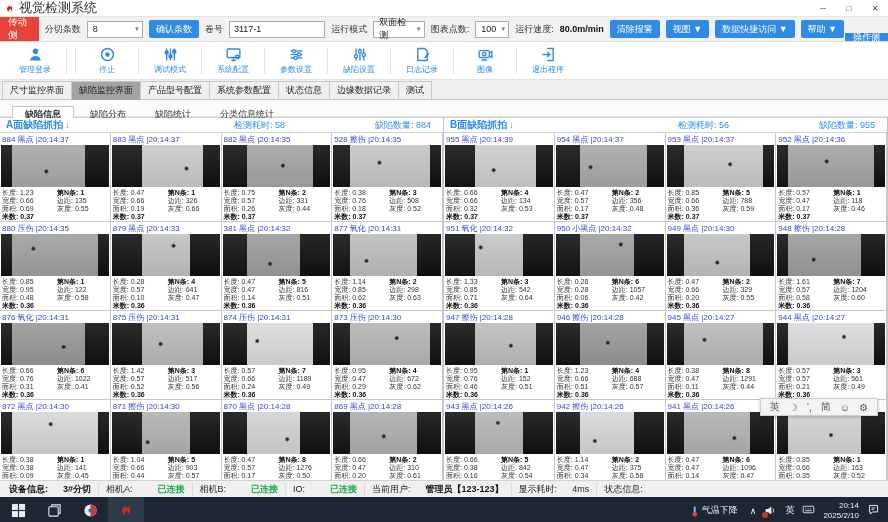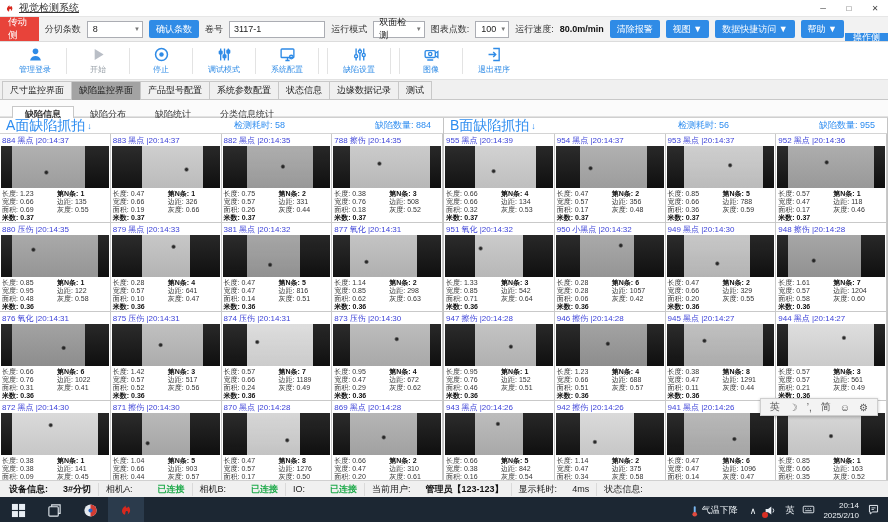--- a/index.html
+++ b/index.html
@@ -2,21 +2,21 @@
 <html><head>
 <meta charset="utf-8">
 <style>
   * { box-sizing: border-box; margin: 0; padding: 0; }
   html,body { width:888px; height:522px; overflow:hidden; }
   body { font-family:"Liberation Sans",sans-serif; font-size:9px; color:#222; background:#fff; position:relative; }
 
   
   .titlebar { height:16px; background:#fff; display:flex; align-items:center; padding:0 0 0 5px; }
   .app-logo { width:10px; height:10px; margin-right:4px; display:inline-flex; }
-  .app-title { font-size:10px; color:#333;text-decoration:underline; }
+  .app-title { font-size:13px; color:#333; }
   .win-controls { margin-left:auto; display:flex; }
   .win-btn { width:26px; height:15px; display:flex; align-items:center; justify-content:center; font-size:8px; color:#444; }
 
   
   .toolbar1 { height:26px; background:#f2f2f2; border-top:1px solid #e6e6e6; border-bottom:1px solid #dcdcdc; display:flex; align-items:center; gap:6px; position:relative; padding-right:44px; }
   .side-badge { background:#e8433a; color:#fff; height:100%; display:flex; align-items:center; padding:0 8px; font-size:9.5px; }
   .tb-label { color:#333; white-space:nowrap; }
   .combo { background:#fff; border:1px solid #abadb3; height:17px; display:flex; align-items:center; padding:0 2px 0 5px; }
   .combo .arrow { margin-left:auto; color:#777; font-size:6px; padding-left:4px; }
   .combo.w68{width:68px} .combo.w62{width:62px} .combo.w36{width:36px}
@@ -40,21 +40,21 @@
   .tab { border:1px solid #c8c8c8; border-bottom:none; background:#f0f0f0; padding:2px 7px; white-space:nowrap; margin-right:-1px; color:#222; }
   .tab.active { background:#a3a3a3; margin-bottom:-1px; padding-bottom:3px; }
   .subtabs { height:17px; display:flex; align-items:center; padding-left:12px; background:#fbfbfb; border-bottom:1px solid #e2e2e2; gap:3px; }
   .subtab { padding:1px 12px; color:#333; border:1px solid transparent;margin-top:13px; }
   .subtab.active { background:#fff; border:1px solid #c8c8c8; font-weight:bold; }
 
   
   .panels { display:flex; height:363px; border-top:1px solid #cfcfcf; }
   .panel { width:444px; display:flex; flex-direction:column; border-right:1px solid #c4c4c4; overflow:hidden; }
   .panel-header { height:16px; display:flex; align-items:center; padding:0 12px 0 6px; border-bottom:1px solid #d4d4d4; background:#fff; }
-  .panel-title { color:#2d8cf0; font-weight:normal; font-size:14px; }
+  .panel-title { color:#2d8cf0; font-weight:bold; font-size:10px; }
   .sort-glyph { color:#2d8cf0; font-size:9px; margin-left:2px; }
   .ph-time { color:#2d8cf0; margin-left:auto; }
   .ph-count { color:#2d8cf0; margin-left:90px; }
   .grid { flex:1; display:grid; grid-template-columns:repeat(4,1fr); grid-template-rows:repeat(4,1fr); }
   .cell { border-right:1px solid #c9c9c9; border-bottom:1px solid #c9c9c9; background:#fff; display:flex; flex-direction:column; overflow:hidden; }
   .cell-header { font-size:8px; color:#3d43d8; padding:1px 2px 0; white-space:nowrap; height:11px; overflow:hidden; }
   .cell-img { height:42px; margin:1px 1px 0; }
   .cell-info { flex:1; display:flex; font-size:7px; line-height:8px; padding:2px 2px 0; color:#333; }
   .info-col { width:52%; }
   .info-col.r { width:48%; }
@@ -137,28 +137,20 @@
     <div class="ribbon-btn">
       <span class="ribbon-icon">
         <svg viewBox="0 0 20 20">
           <circle cx="10" cy="6.3" r="3.3" fill="#2f8be6"></circle>
           <path d="M3.6 17c.8-3.6 3.4-5.3 6.4-5.3s5.6 1.7 6.4 5.3z" fill="#2f8be6"></path>
         </svg>
       </span>
       <span class="ribbon-label">管理登录</span>
     </div>
     <div class="ribbon-sep"></div>
-    <div class="ribbon-btn disabled">
-      <span class="ribbon-icon">
-        <svg viewBox="0 0 20 20">
-          <path d="M5.5 3.5v13l10.5-6.5z" fill="#b9bec6"></path>
-        </svg>
-      </span>
-      <span class="ribbon-label">开始</span>
-    </div>
     <div class="ribbon-sep"></div>
     <div class="ribbon-btn">
       <span class="ribbon-icon">
         <svg viewBox="0 0 20 20">
           <circle cx="10" cy="10" r="7" fill="none" stroke="#2f8be6" stroke-width="1.8"></circle>
           <circle cx="10" cy="10" r="2.6" fill="#2f8be6"></circle>
         </svg>
       </span>
       <span class="ribbon-label">停止</span>
     </div>
@@ -181,35 +173,57 @@
       <span class="ribbon-icon">
         <svg viewBox="0 0 20 20" fill="none" stroke="#2f8be6" stroke-width="1.6">
           <rect x="2.5" y="3.5" width="15" height="10" rx="1"></rect>
           <circle cx="14.5" cy="13" r="2.1"></circle>
           <path d="M7.5 17h5M10 13.5V17"></path>
         </svg>
       </span>
       <span class="ribbon-label">系统配置</span>
     </div>
     <div class="ribbon-sep"></div>
+    <div class="ribbon-btn">
+      <span class="ribbon-icon">
+        <svg viewBox="0 0 20 20" stroke="#2f8be6" stroke-width="1.6" fill="#fff">
+          <line x1="3" y1="6" x2="17" y2="6"></line>
+          <line x1="3" y1="10" x2="17" y2="10"></line>
+          <line x1="3" y1="14" x2="17" y2="14"></line>
+          <circle cx="7" cy="6" r="1.8"></circle>
+          <circle cx="13" cy="10" r="1.8"></circle>
+          <circle cx="9" cy="14" r="1.8"></circle>
+        </svg>
+      </span>
+      <span class="ribbon-label">参数设置</span>
+    </div>
     <div class="ribbon-sep"></div>
     <div class="ribbon-btn">
       <span class="ribbon-icon">
         <svg viewBox="0 0 20 20" stroke="#2f8be6" stroke-width="1.6" fill="#fff">
           <line x1="6" y1="3" x2="6" y2="17"></line>
           <line x1="10.5" y1="3" x2="10.5" y2="17"></line>
           <line x1="15" y1="3" x2="15" y2="17"></line>
           <circle cx="6" cy="12" r="1.8"></circle>
           <circle cx="10.5" cy="6.5" r="1.8"></circle>
           <circle cx="15" cy="10.5" r="1.8"></circle>
         </svg>
       </span>
       <span class="ribbon-label">缺陷设置</span>
     </div>
     <div class="ribbon-sep"></div>
+    <div class="ribbon-btn">
+      <span class="ribbon-icon">
+        <svg viewBox="0 0 20 20">
+          <path d="M4.5 3h8l3 3v11h-11z" fill="none" stroke="#2f8be6" stroke-width="1.6"></path>
+          <path d="M12.5 12.5l4.5-4.5 1.4 1.4-4.5 4.5-1.9.5z" fill="#2f8be6"></path>
+        </svg>
+      </span>
+      <span class="ribbon-label">日志记录</span>
+    </div>
     <div class="ribbon-sep"></div>
     <div class="ribbon-btn">
       <span class="ribbon-icon">
         <svg viewBox="0 0 20 20" fill="none" stroke="#2f8be6" stroke-width="1.6">
           <rect x="2.5" y="5.5" width="12" height="8" rx="1.5"></rect>
           <circle cx="8.5" cy="9.5" r="2"></circle>
           <path d="M14.5 8.5l3-2v7l-3-2M5 16.5h7"></path>
         </svg>
       </span>
       <span class="ribbon-label">图像</span>
@@ -359,21 +373,21 @@
                 <span class="fv">331</span>
               </div>
               <div class="irow">
                 <span class="fl">灰度:</span>
                 <span class="fv">0.44</span>
               </div>
             </div>
           </div>
         </div>
         <div class="cell">
-          <div class="cell-header">788 擦伤 |20:14:35</div>
+          <div class="cell-header">528 擦伤 |20:14:35</div>
           <div class="cell-img" style="background: radial-gradient(circle at 43% 42%, rgba(25, 25, 25, 0.9) 0px, rgba(25, 25, 25, 0.9) 1px, transparent 2.6px), linear-gradient(rgba(255, 255, 255, 0.1), rgba(0, 0, 0, 0.07)), linear-gradient(90deg, rgb(20, 20, 20) 0px, rgb(20, 20, 20) 16%, rgb(197, 197, 197) 16%, rgb(197, 197, 197) 90%, rgb(16, 16, 16) 90%, rgb(16, 16, 16) 100%);"></div>
           <div class="cell-info">
             <div class="info-col">
               <div class="irow">
                 <span class="fl">长度:</span>
                 <span class="fv">0.38</span>
               </div>
               <div class="irow">
                 <span class="fl">宽度:</span>
                 <span class="fv">0.76</span>

